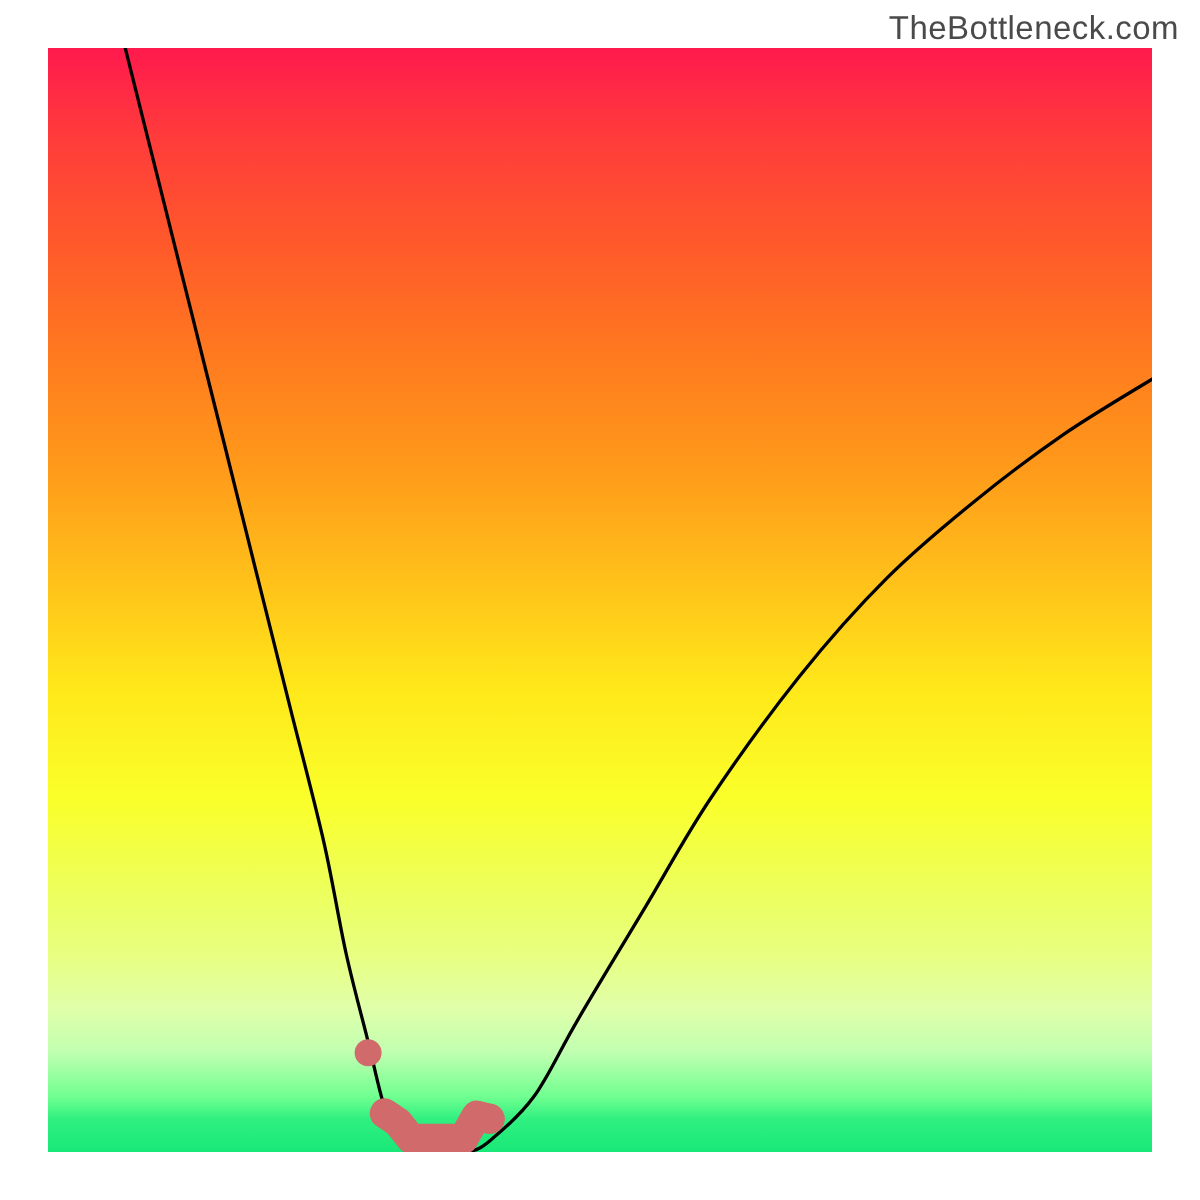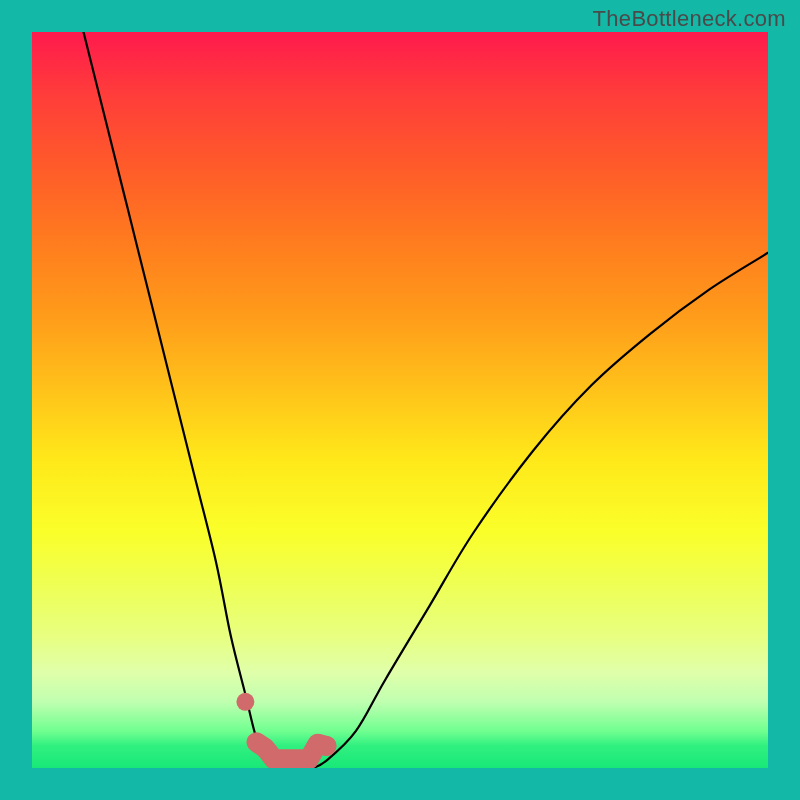--- a/index.html
+++ b/index.html
@@ -7,21 +7,21 @@
     padding: 0;
     width: 800px;
     height: 800px;
     background: #000;
     font-family: Arial, Helvetica, sans-serif;
     overflow: hidden;
   }
   .outer {
     width: 800px;
     height: 800px;
-    background: #14b8a6;
+    background: #ffffff;
     position: relative;
   }
   .plot {
     position: absolute;
     left: 32px;
     top: 32px;
     width: 736px;
     height: 736px;
     background: linear-gradient(to bottom,
       #ff1a4d 0%,

